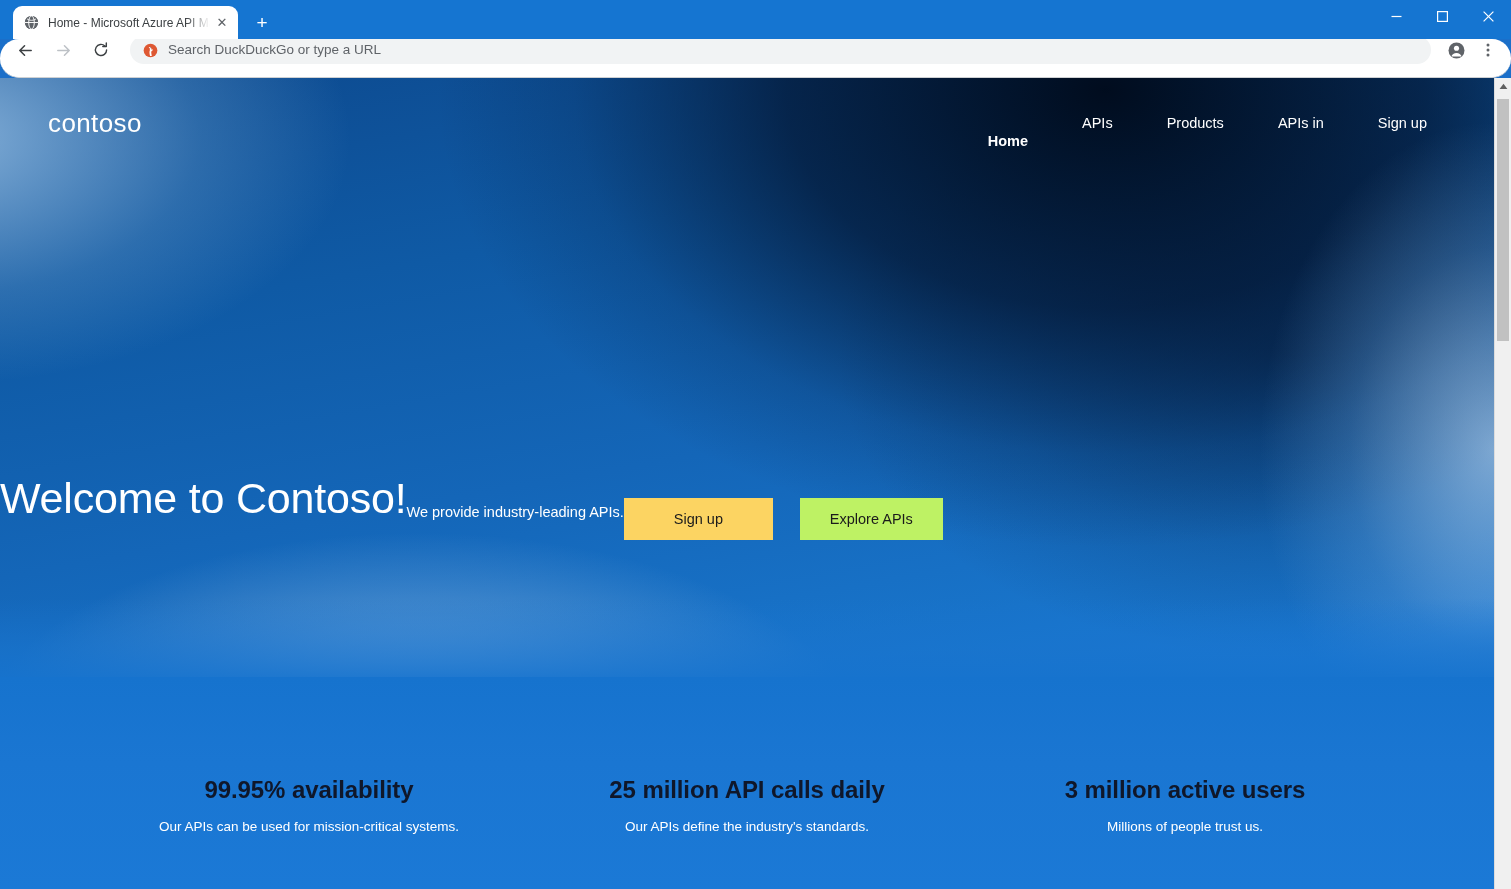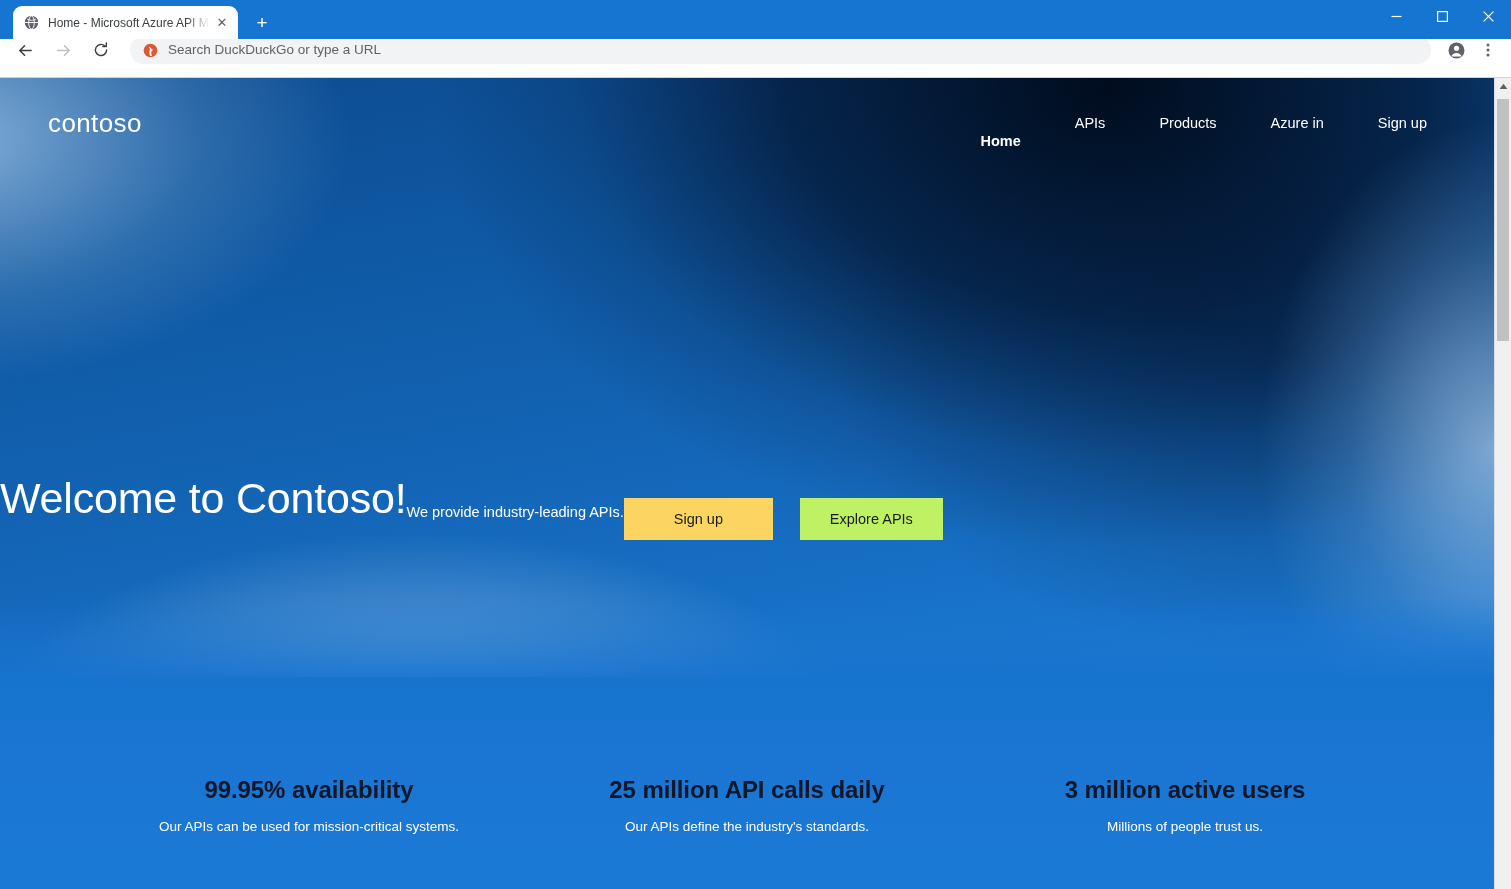--- a/index.html
+++ b/index.html
@@ -83,20 +83,21 @@
   }
   .wc-btn svg { display:block; }
 
   .toolbar {
     height:39px;
     flex:0 0 39px;
     background:#ffffff;
     display:flex; align-items:center;
     padding:0 8px 16px 6px;
     border-bottom:1px solid #cfd1d3;
+    border-radius:19px;
   }
   .nav-btn {
     width:32px; height:32px;
     display:flex; align-items:center; justify-content:center;
     border-radius:50%;
     cursor:pointer;
     flex:0 0 32px;
     margin:0 3px;
   }
   .omnibox {
@@ -394,21 +395,21 @@
       <div class="hero"></div>
       <div class="hero-fade"></div>
       <div class="stats-band"></div>
 
       <div class="site-header">
         <div class="logo">contoso</div>
         <nav class="site-nav">
           <a class="nav-link active">Home</a>
           <a class="nav-link">APIs</a>
           <a class="nav-link">Products</a>
-          <a class="nav-link">Azure in</a>
+          <a class="nav-link">APIs in</a>
           <a class="nav-link">Sign up</a>
         </nav>
       </div>
 
       <div class="hero-content">
         <h1 class="hero-title">Welcome to Contoso!</h1>
         <p class="hero-sub">We provide industry-leading APIs.</p>
         <div class="hero-buttons">
           <button class="btn btn-primary">Sign up</button>
           <button class="btn btn-secondary">Explore APIs</button>

